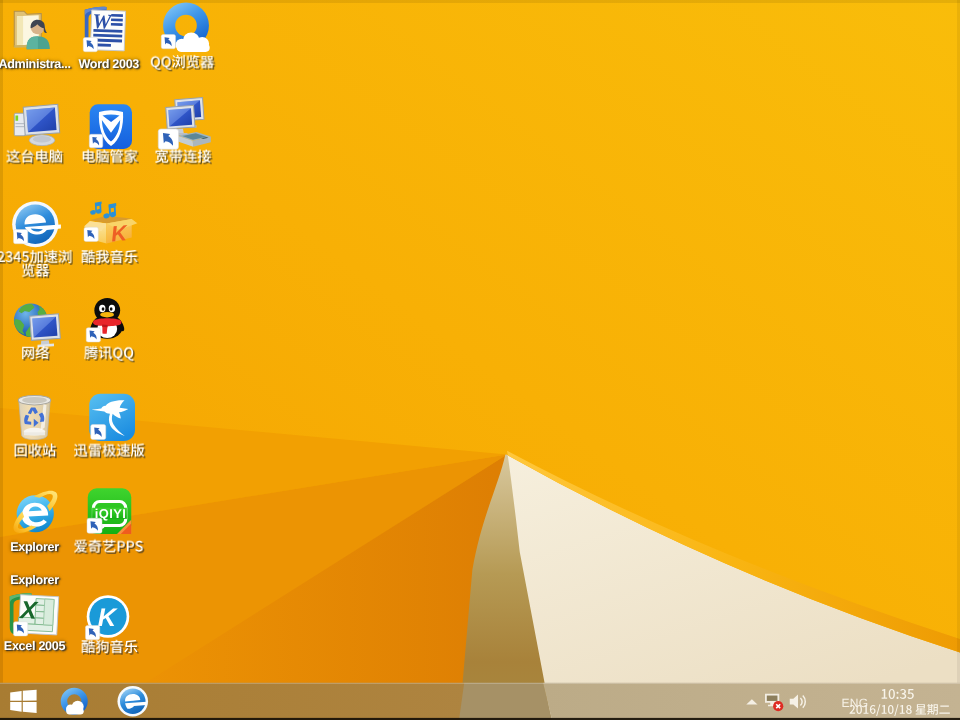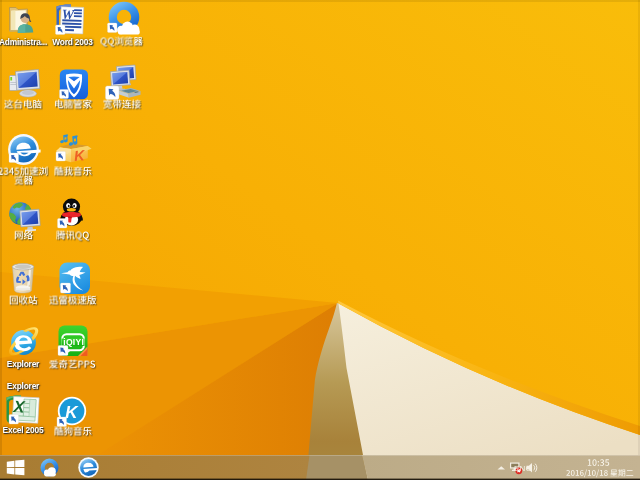--- a/index.html
+++ b/index.html
@@ -689,21 +689,21 @@
 <circle cx="9.8" cy="8.8" r="3.4" fill="#de2b22"></circle>
 <path d="M8.5,7.5 L11.1,10.1 M11.1,7.5 L8.5,10.1" stroke="#fff" stroke-width="1.1"></path>
 </g>
   </svg>
 <svg style="position:absolute;left:526px;top:461.5px;overflow:visible" width="12" height="12" viewBox="0 0 12 12">
     <g fill="#f6f1e6">
 <path d="M0.5,3.8 L2.9,3.8 L6,1 L6,10.4 L2.9,7.6 L0.5,7.6 Z"></path>
 </g>
 <path d="M7.6,3.3 a3.3,3.3 0 0,1 0,5 M9.2,1.7 a5.8,5.8 0 0,1 0,8.1" stroke="#f6f1e6" stroke-width="1" fill="none"></path>
   </svg>
-<div style="position:absolute;left:514px;top:463.5px;color:#f6f1e6;font-size:8px;letter-spacing:0.2px">ENG</div>
+<div style="position:absolute;left:561px;top:463.5px;color:#f6f1e6;font-size:8px;letter-spacing:0.2px">ENG</div>
 <svg class="" style="position:absolute;left:584.2px;top:455.6px;overflow:visible" width="28.7" height="14.1">
     <g fill="#f8f4ea">
       <g transform="translate(3,9.856000000000002) scale(0.008800,-0.008800)">
         <path transform="translate(0)" d="M85 0H506V95H363V737H276C233 710 184 692 115 680V607H247V95H85Z"></path>
         <path transform="translate(570)" d="M286 -14C429 -14 523 115 523 371C523 625 429 750 286 750C141 750 47 626 47 371C47 115 141 -14 286 -14ZM286 78C211 78 158 159 158 371C158 582 211 659 286 659C360 659 413 582 413 371C413 159 360 78 286 78Z"></path>
         <path transform="translate(1140)" d="M149 380C193 380 227 413 227 460C227 508 193 542 149 542C106 542 72 508 72 460C72 413 106 380 149 380ZM149 -14C193 -14 227 21 227 68C227 115 193 149 149 149C106 149 72 115 72 68C72 21 106 -14 149 -14Z"></path>
         <path transform="translate(1438)" d="M268 -14C403 -14 514 65 514 198C514 297 447 361 363 383V387C441 416 490 475 490 560C490 681 396 750 264 750C179 750 112 713 53 661L113 589C156 630 203 657 260 657C330 657 373 617 373 552C373 478 325 424 180 424V338C346 338 397 285 397 204C397 127 341 82 258 82C182 82 128 119 84 162L28 88C78 33 152 -14 268 -14Z"></path>
         <path transform="translate(2008)" d="M268 -14C397 -14 516 79 516 242C516 403 415 476 292 476C253 476 223 467 191 451L208 639H481V737H108L86 387L143 350C185 378 213 391 260 391C344 391 400 335 400 239C400 140 337 82 255 82C177 82 124 118 82 160L27 85C79 34 152 -14 268 -14Z"></path>
       </g>
     </g>

